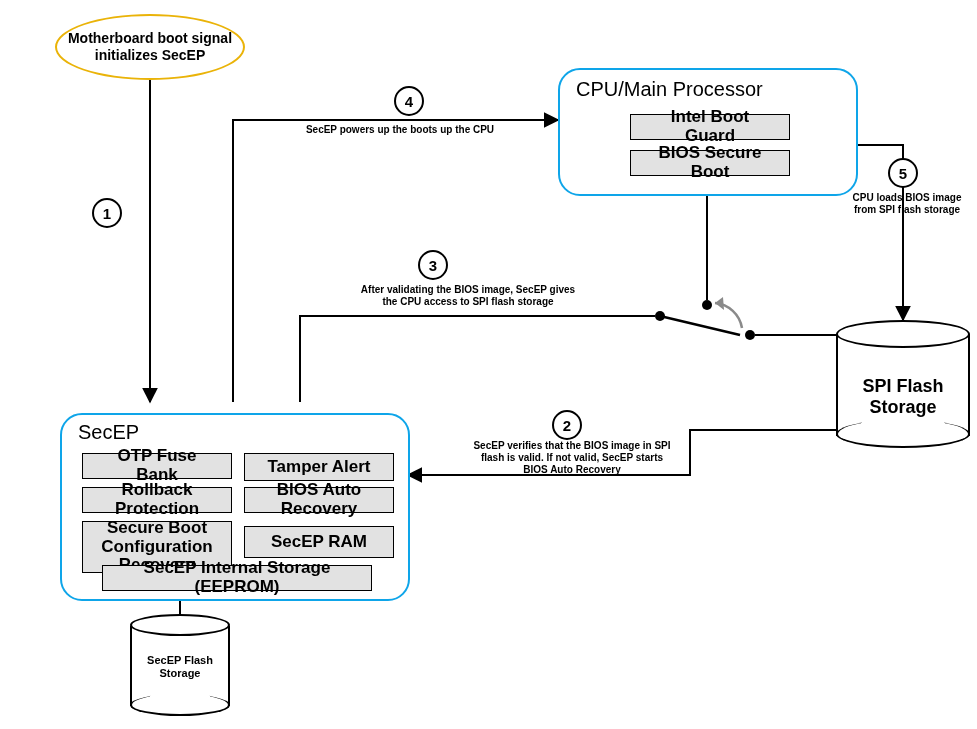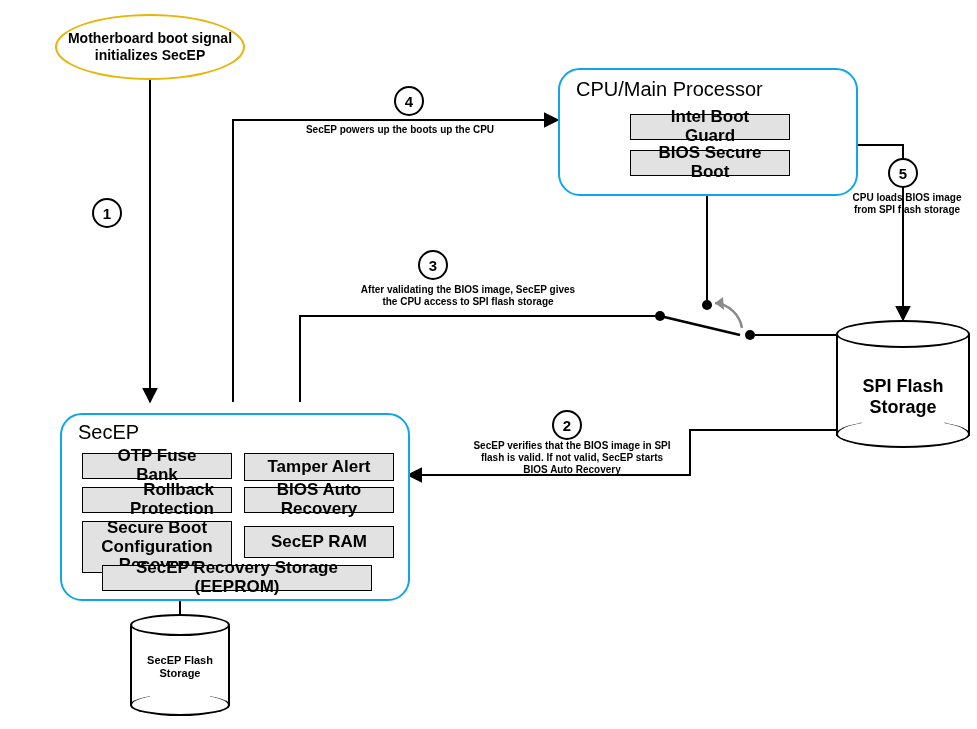--- a/index.html
+++ b/index.html
@@ -164,34 +164,34 @@
   </div>
 
   <div class="box" style="left:60px; top:413px; width:350px; height:188px;">
     <div class="box-title" style="left:16px; top:6px;">SecEP</div>
     <div class="chip" style="left:20px; top:38px; width:150px; height:26px;">
         <span>OTP Fuse Bank</span>
       </div>
     <div class="chip" style="left:182px; top:38px; width:150px; height:28px;">
         <span>Tamper Alert</span>
       </div>
-    <div class="chip" style="left:20px; top:72px; width:150px; height:26px;text-align:right;">
+    <div class="chip" style="left:20px; top:72px; width:150px; height:26px;">
         <span>Rollback Protection</span>
       </div>
     <div class="chip" style="left:182px; top:72px; width:150px; height:26px;">
         <span>BIOS Auto Recovery</span>
       </div>
     <div class="chip" style="left:20px; top:106px; width:150px; height:52px;">
         <span>Secure Boot Configuration Recovery</span>
       </div>
     <div class="chip" style="left:182px; top:111px; width:150px; height:32px;">
         <span>SecEP RAM</span>
       </div>
     <div class="chip" style="left:40px; top:150px; width:270px; height:26px;">
-        <span>SecEP Recovery Storage (EEPROM)</span>
+        <span>SecEP Internal Storage (EEPROM)</span>
       </div>
   </div>
 
   <div class="cylinder" style="left:836px; top:320px; width:134px; height:130px;">
     <div class="cyl-body" style="left:0; top:14px; width:134px; height:102px;"></div>
     <div class="cyl-bot" style="left:0; top:100px; width:134px; height:28px; border-top:none;"></div>
     <div class="cyl-top" style="left:0; top:0;  width:134px; height:28px;"></div>
     <div class="cyl-label" style="top:44px;">SPI Flash Storage</div>
   </div>
 

